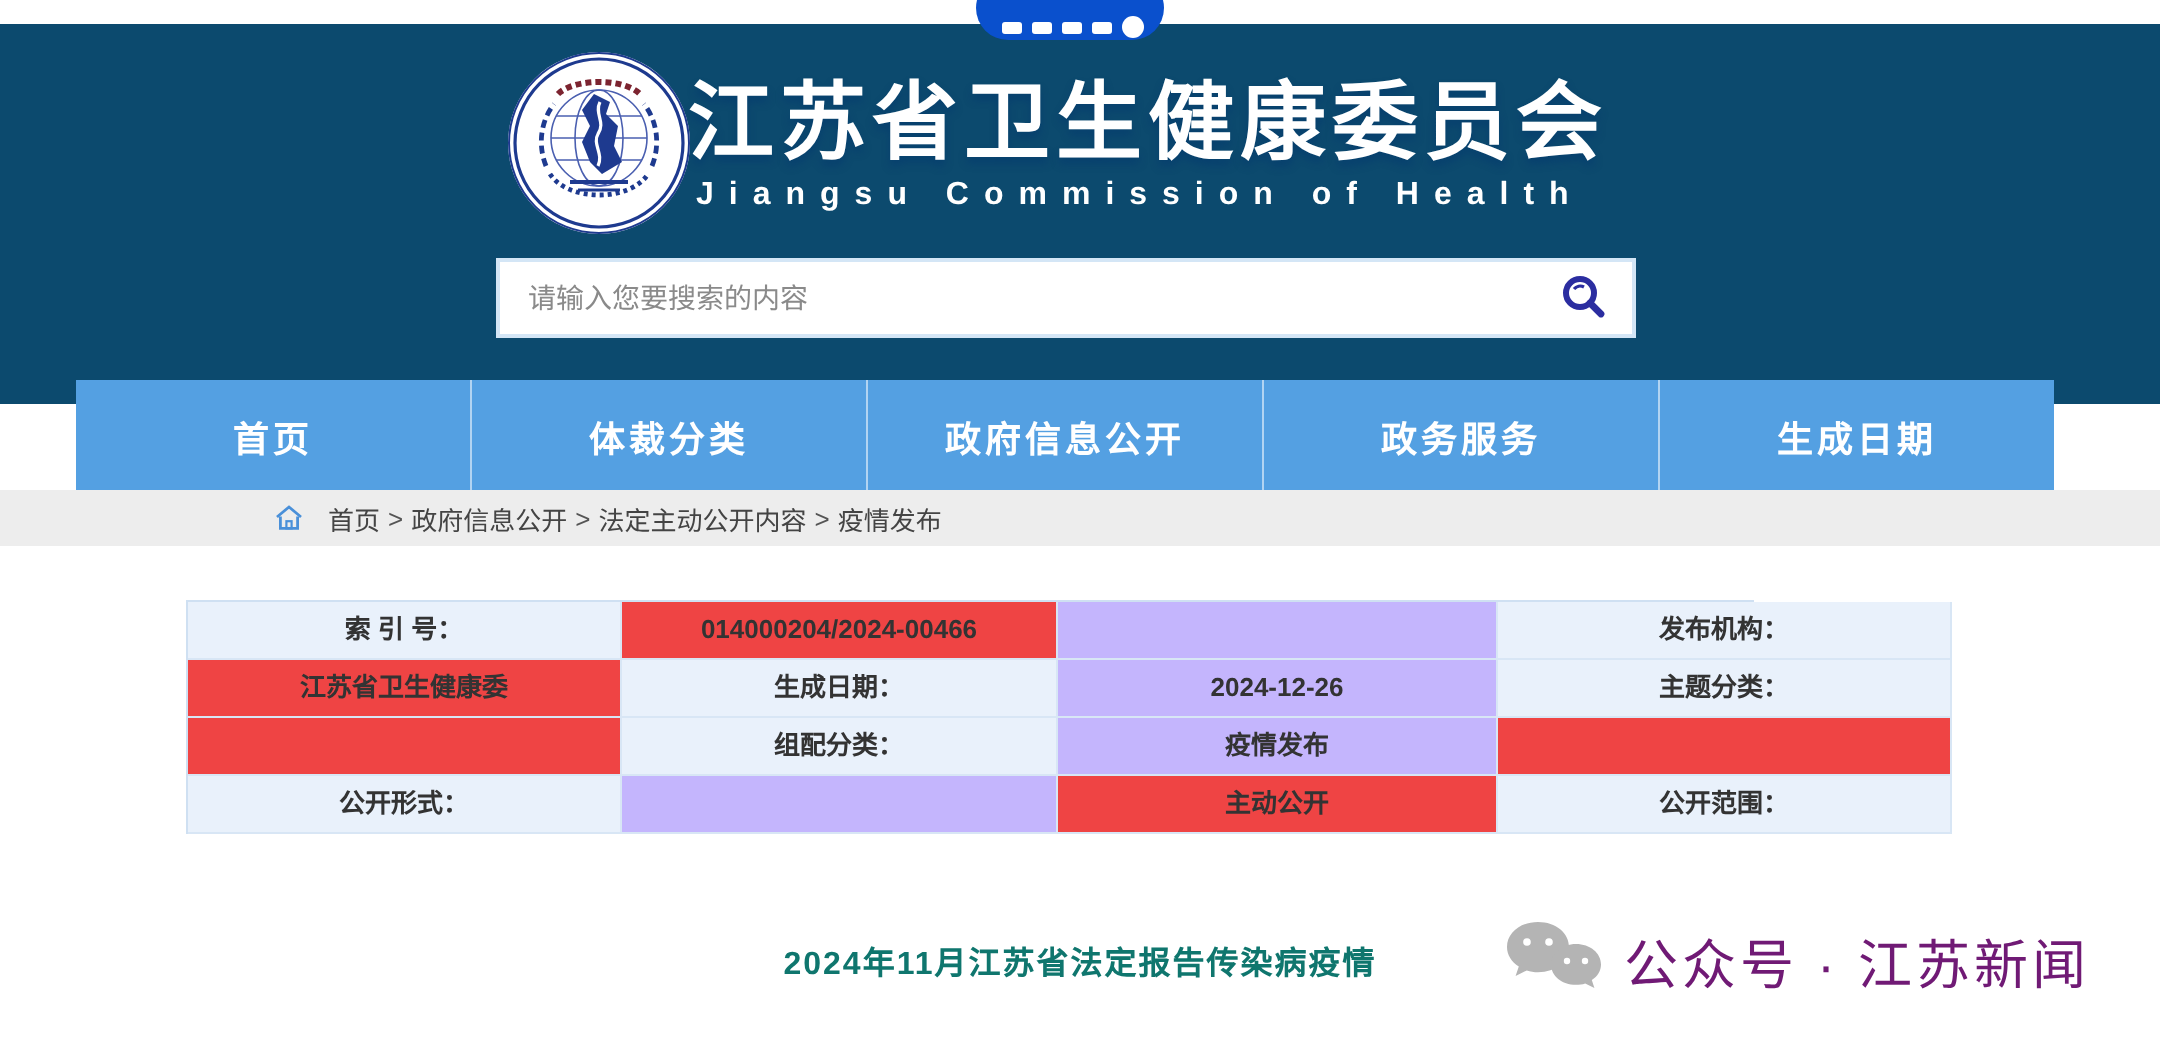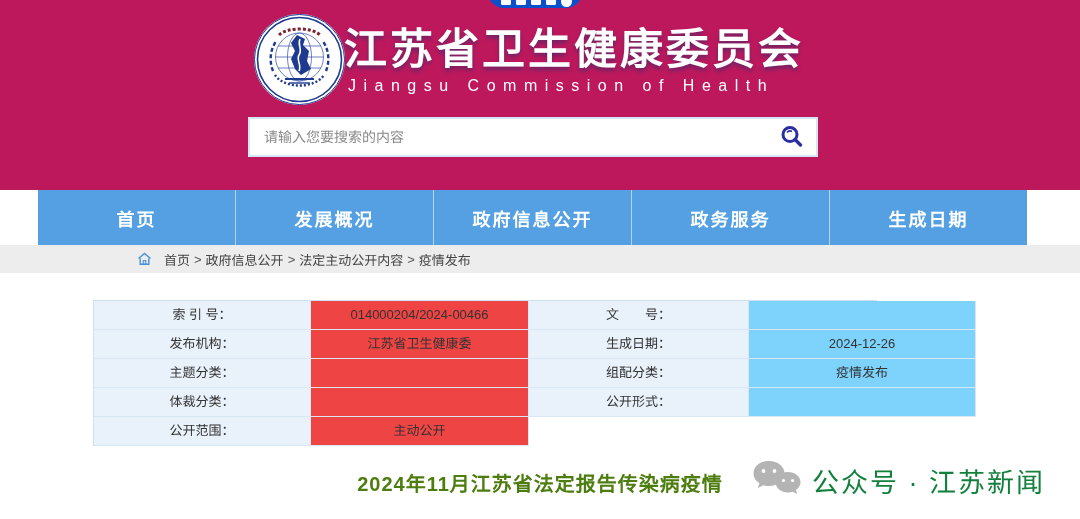--- a/index.html
+++ b/index.html
@@ -3,36 +3,36 @@
 <meta charset="utf-8">
 <style>
   * { margin:0; padding:0; box-sizing:border-box; }
   body { background:#fff; }
   .page {
     position:relative; width:1080px; height:519px; overflow:hidden;
     background:#ffffff; font-family:"Liberation Sans", sans-serif;
   }
 
   
-  .header { position:absolute; top:0; left:0; width:1080px; height:190px; background:#be185d; }
+  .header { position:absolute; top:12px; left:0; width:1080px; height:190px; background:#0c4a6e; }
   .top-badge {
     position:absolute; left:488px; top:-24px; width:94px; height:32px;
     background:#0a50cd; border-radius:16px; border:none; cursor:pointer;
   }
   .badge-glyphs { position:absolute; bottom:3px; left:13px; display:flex; gap:5px; align-items:flex-end; }
   .badge-bar { width:10px; height:6px; background:#fff; border-radius:1.5px; }
   .badge-dot { width:11px; height:11px; background:#fff; border-radius:50%; margin-bottom:-2px; }
 
   .brand-logo { position:absolute; left:253px; top:13px; width:93px; height:93px; }
   .site-title {
     position:absolute; left:344px; top:14px; font-size:43px; font-weight:bold; color:#ffffff;
     letter-spacing:3px; white-space:nowrap; text-shadow:0 3px 4px rgba(0,50,110,.45);
   }
   .site-subtitle {
-    position:absolute; left:348px; top:77px; font-size:16px; font-weight:normal; color:#ffffff;
+    position:absolute; left:348px; top:77px; font-size:16px; font-weight:bold; color:#ffffff;
     letter-spacing:7.5px; white-space:nowrap;
   }
 
   .search-wrap {
     position:absolute; left:248px; top:117px; width:570px; height:40px;
     background:#ffffff; border:2px solid #d4e6f6; display:flex; align-items:flex-start;
   }
   .search-input {
     flex:1; height:100%; border:none; outline:none; padding-left:14px;
     font-size:14px; color:#333; background:transparent; font-family:"Liberation Sans", sans-serif;
@@ -54,41 +54,41 @@
     display:flex; align-items:center; font-size:13px; color:#444;
   }
   .home-icon { margin-left:137px; margin-right:12px; display:flex; align-items:center; }
   .crumb { cursor:pointer; }
   .crumb-sep { margin:0 4px; color:#555; }
 
   
   .info-table {
     position:absolute; top:300px; left:93px; width:784px;
     display:grid; grid-template-columns:217px 218px 220px 227px;
-    border-top:1px solid #cfe0f2; border-left:1px solid #cfe0f2;
+    border-top:1px solid #cfe0f2; border-left:1px solid #cfe0f2;font-weight:bold;
   }
   .cell {
     height:29px; line-height:28px; text-align:center; font-size:13px; color:#333;
     border-right:1px solid #d8e6f5; border-bottom:1px solid #d8e6f5;
     overflow:hidden; white-space:nowrap;
   }
   .cell.lab { background:#e9f1fb; color:#333; }
   .cell.val-l { background:#ef4444; }
-  .cell.val-r { background:#7dd3fc;text-align:center; }
+  .cell.val-r { background:#c4b5fd;text-align:center; }
 
   
   .doc-title {
     position:absolute; top:468px; left:0; width:1080px; text-align:center;
-    font-size:20px; font-weight:bold; color:#4d7c0f; letter-spacing:1px;
+    font-size:16px; font-weight:bold; color:#0f766e; letter-spacing:1px;
   }
 
   
   .watermark {
     position:absolute; top:459px; left:752px; display:flex; align-items:center; gap:10px;
-    color:#15803d; font-size:27px; letter-spacing:2px; white-space:nowrap;
+    color:#701a75; font-size:27px; letter-spacing:2px; white-space:nowrap;
   }
 </style>
 </head>
 <body>
 
 <div class="page">
 
   <div class="header">
 
     <button class="top-badge">
@@ -140,21 +140,21 @@
             <path d="M8 8.5 A4 4 0 0 1 13 7.5" fill="none" stroke="#2b2da0" stroke-width="1.6"></path>
             <line x1="16" y1="15.5" x2="21.5" y2="21" stroke="#2b2da0" stroke-width="3.4" stroke-linecap="round"></line>
           </svg>
         </span>
       </button>
     </div>
   </div>
 
   <div class="nav">
     <div class="nav-item">首页</div>
-    <div class="nav-item">发展概况</div>
+    <div class="nav-item">体裁分类</div>
     <div class="nav-item">政府信息公开</div>
     <div class="nav-item">政务服务</div>
     <div class="nav-item">生成日期</div>
   </div>
 
   <div class="breadcrumb-bar">
     <span class="home-icon">
       <svg width="15" height="14" viewBox="0 0 15 14">
         <path d="M1.5 6.5 L7.5 1.5 L13.5 6.5" fill="none" stroke="#4a90d9" stroke-width="1.4"></path>
         <path d="M3.2 6.2 V12.2 H11.8 V6.2" fill="none" stroke="#4a90d9" stroke-width="1.4"></path>
@@ -166,40 +166,38 @@
     <span class="crumb">政府信息公开</span>
     <span class="crumb-sep">&gt;</span>
     <span class="crumb">法定主动公开内容</span>
     <span class="crumb-sep">&gt;</span>
     <span class="crumb">疫情发布</span>
   </div>
 
   <div class="info-table">
     <div class="cell lab">索 引 号：</div>
     <div class="cell val-l">014000204/2024-00466</div>
-    <div class="cell lab">文　　号：</div>
     <div class="cell val-r"></div>
 
     <div class="cell lab">发布机构：</div>
     <div class="cell val-l">江苏省卫生健康委</div>
     <div class="cell lab">生成日期：</div>
     <div class="cell val-r">2024-12-26</div>
 
     <div class="cell lab">主题分类：</div>
     <div class="cell val-l"></div>
     <div class="cell lab">组配分类：</div>
     <div class="cell val-r">疫情发布</div>
 
-    <div class="cell lab">体裁分类：</div>
     <div class="cell val-l"></div>
     <div class="cell lab">公开形式：</div>
     <div class="cell val-r"></div>
 
+    <div class="cell val-l">主动公开</div>
     <div class="cell lab">公开范围：</div>
-    <div class="cell val-l">主动公开</div>
   </div>
 
   <div class="doc-title">2024年11月江苏省法定报告传染病疫情</div>
 
   <div class="watermark">
     <span style="display:flex;">
       <svg width="50" height="42" viewBox="0 0 50 42">
         <path d="M17 2 C8 2 1.5 7.5 1.5 14.5 C1.5 18.5 3.8 22 7.4 24.2 L5.8 29 L11.4 26.2 C13.1 26.8 15 27.1 17 27.1 C26 27.1 32.5 21.5 32.5 14.5 C32.5 7.5 26 2 17 2 Z" fill="#b4b4b4"></path>
         <circle cx="11.5" cy="12" r="1.9" fill="#ffffff"></circle>
         <circle cx="22.5" cy="12" r="1.9" fill="#ffffff"></circle>

